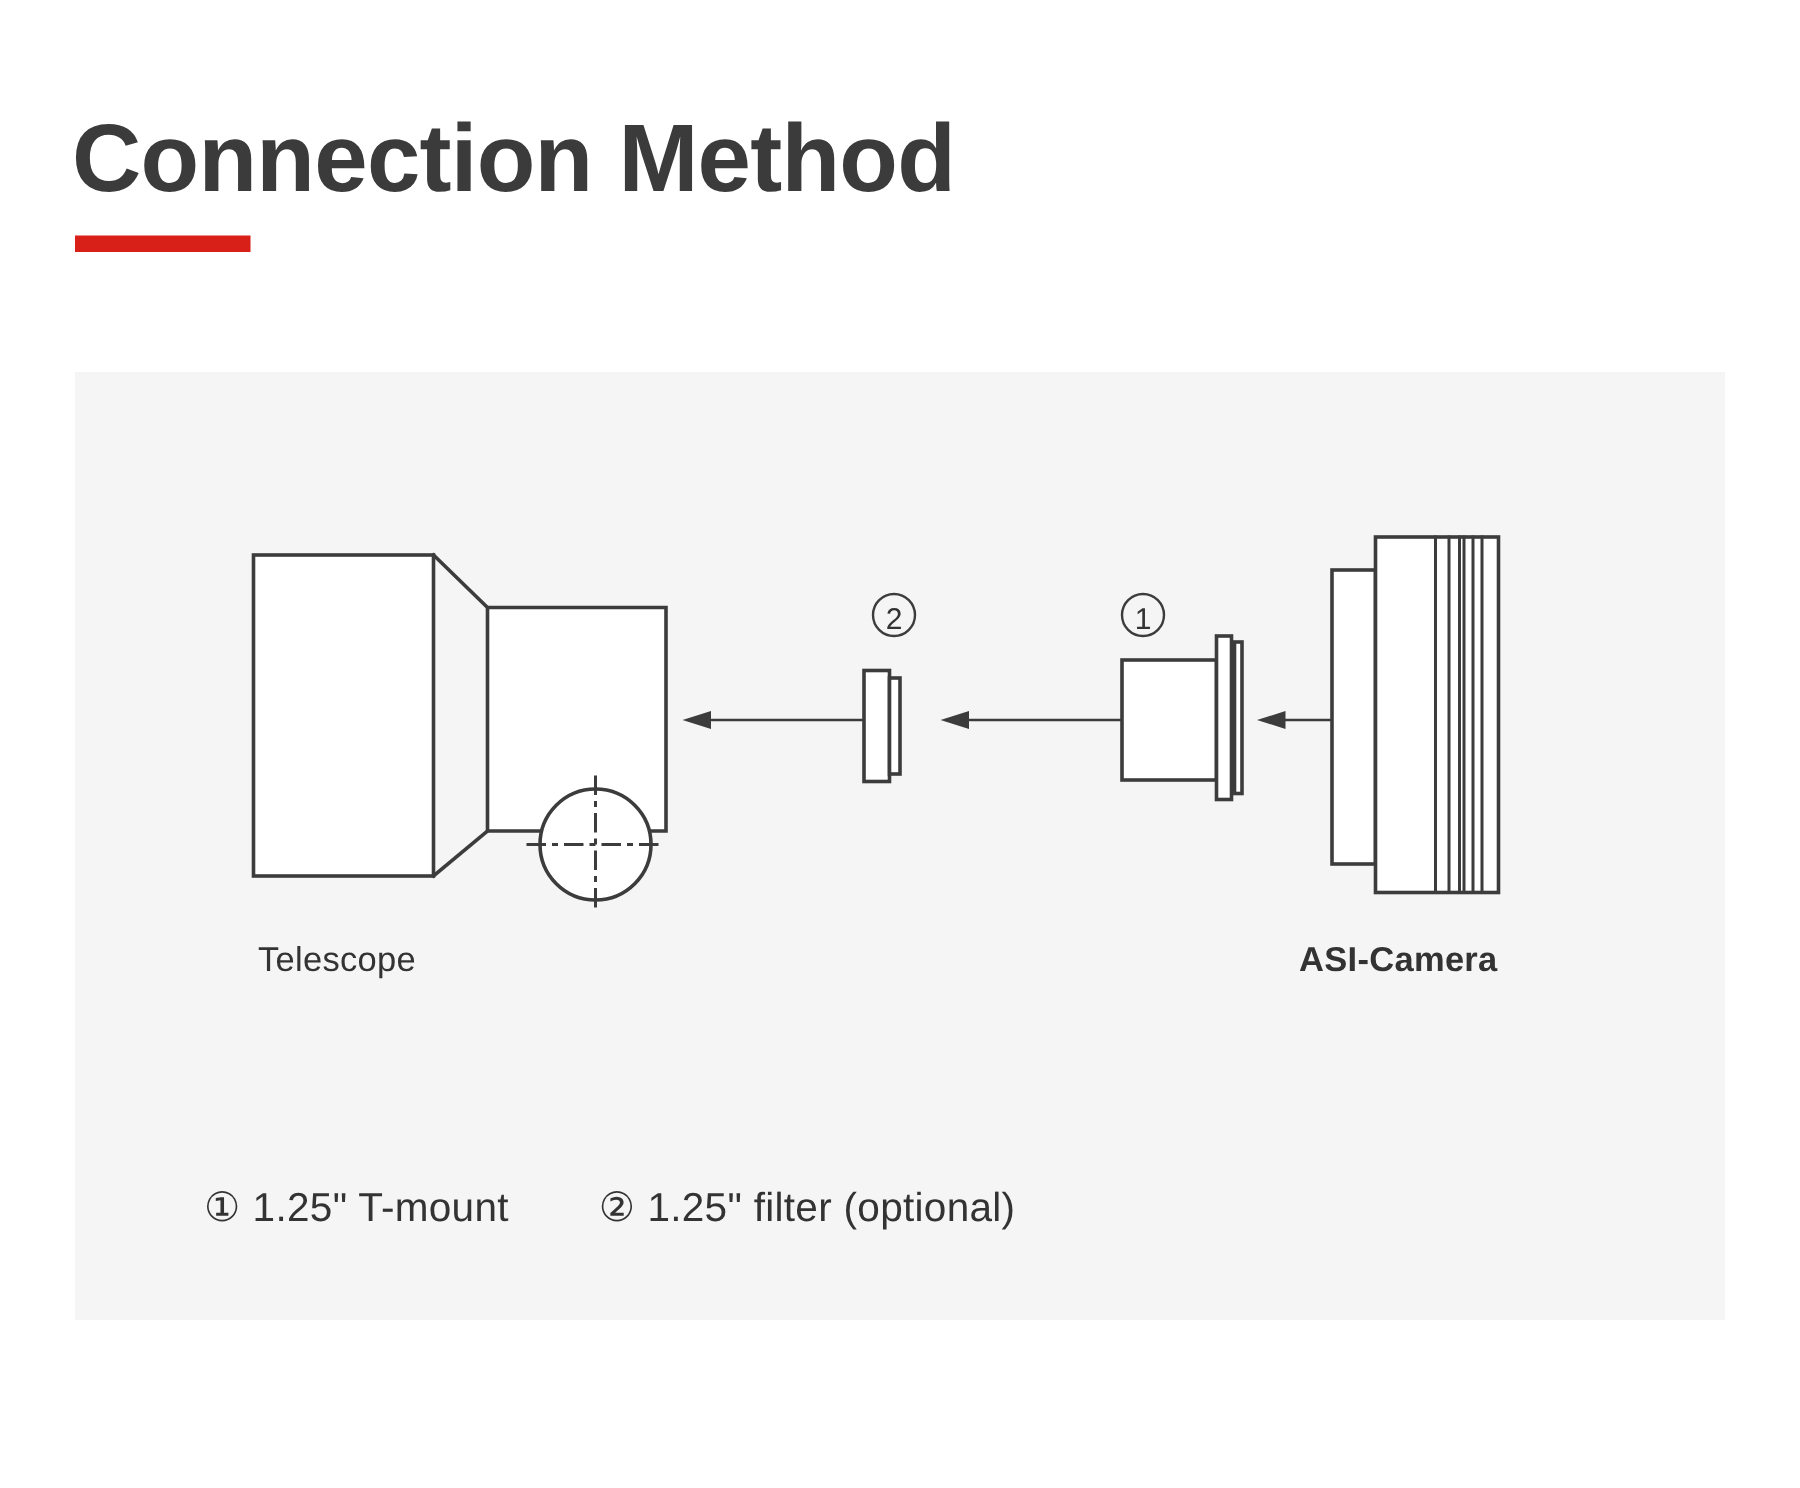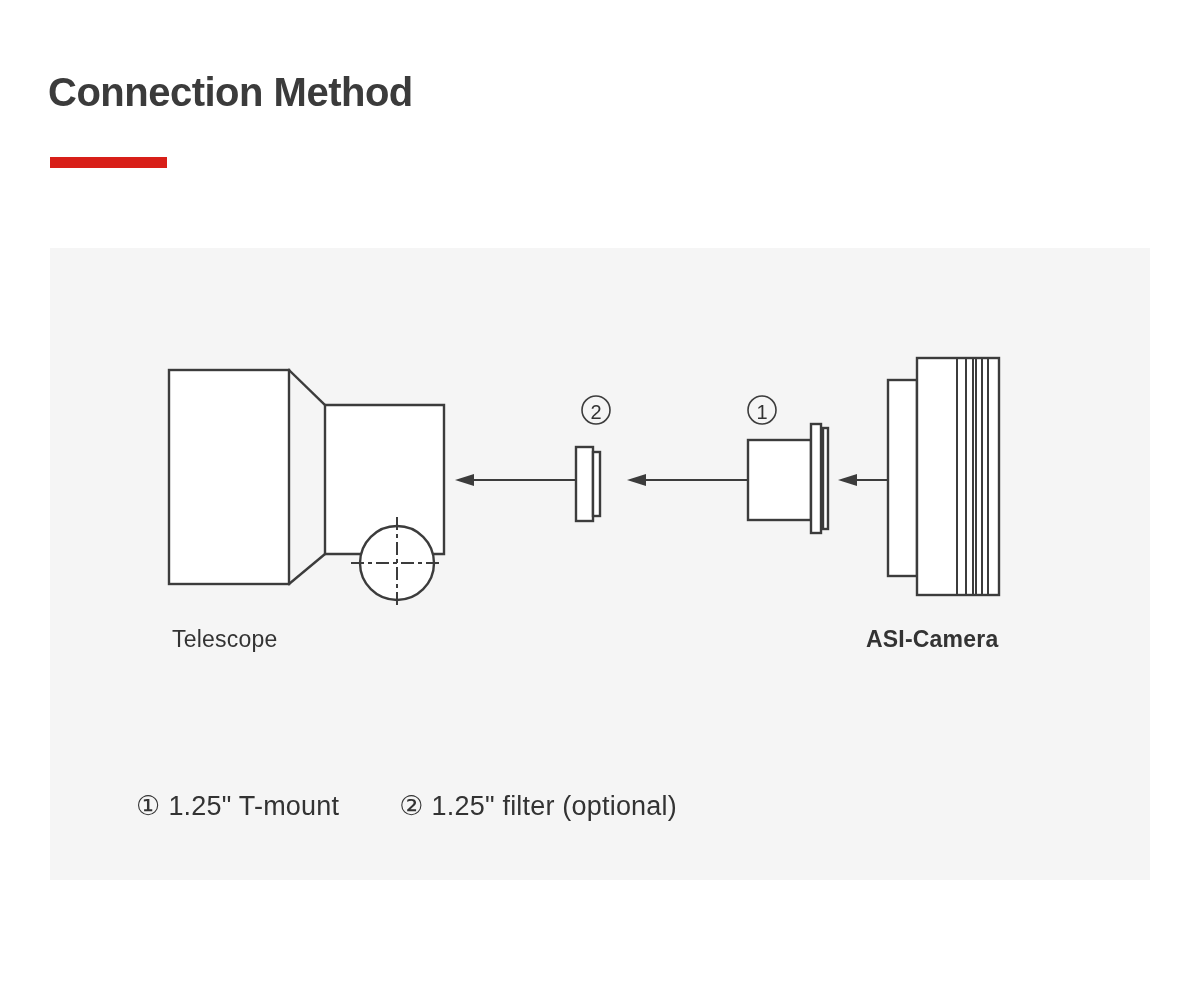--- a/index.html
+++ b/index.html
@@ -15,21 +15,21 @@
     overflow: hidden;
     font-family: "Liberation Sans", "DejaVu Sans", sans-serif;
     -webkit-font-smoothing: antialiased;
   }
 
   
   #page-title {
     position: absolute;
     left: 48px;
     top: 70px;
-    font-size: 40px;
+    font-size: 64px;
     font-weight: bold;
     color: #3b3b3b;
     letter-spacing: -0.5px;
     line-height: 1.1;
     white-space: nowrap;
   }
   #title-underline {
     position: absolute;
     left: 50px;
     top: 157px;

